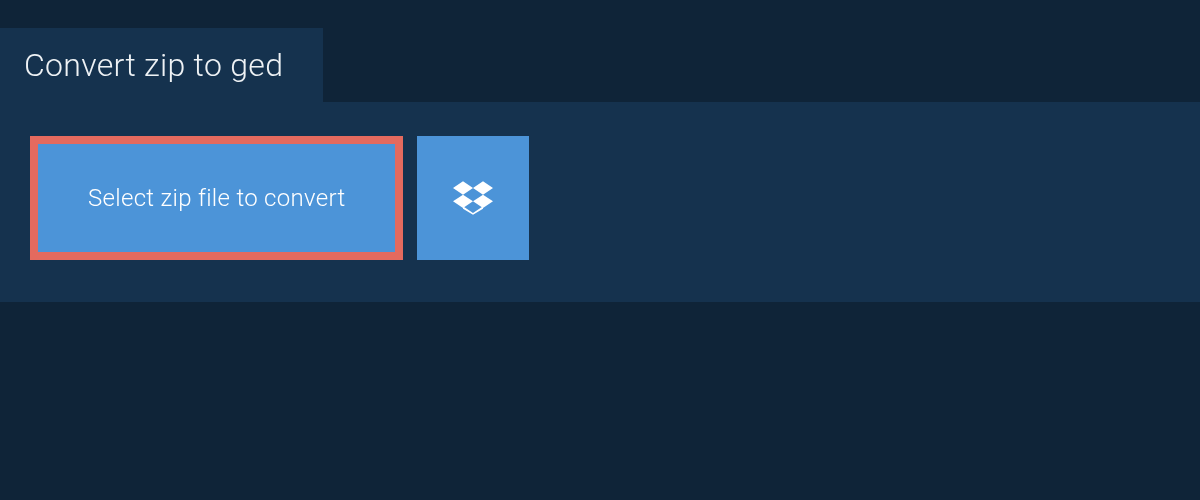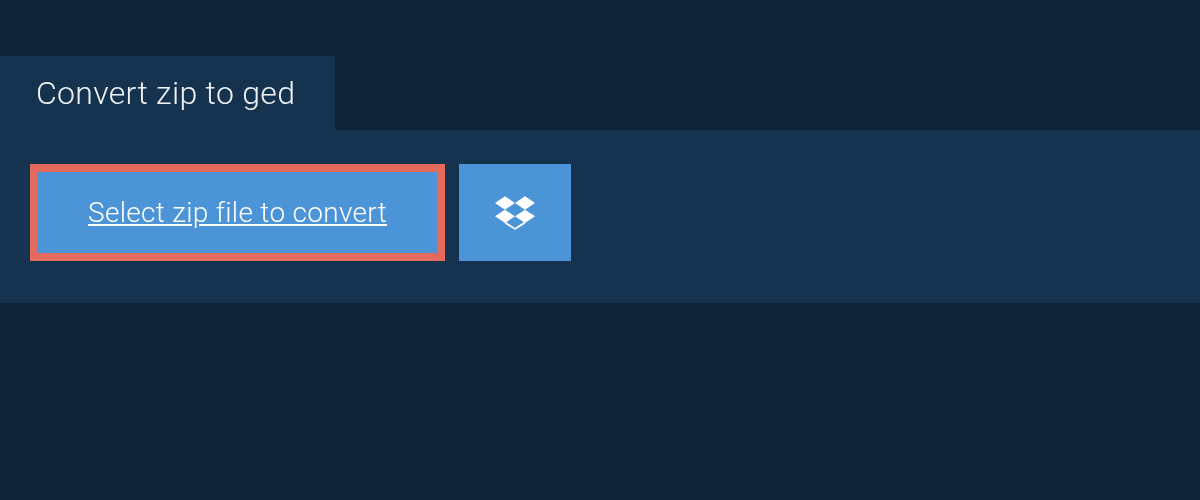--- a/index.html
+++ b/index.html
@@ -15,22 +15,22 @@
       overflow: hidden;
     }
     .page-bg {
       width: 100%;
       height: 100%;
       background: #0f2438;
     }
     .header-tab {
       display: inline-block;
       background: #15324e;
-      padding: 18px 40px 18px 36px;
-      margin-top: 56px;
+      padding: 18px 40px 18px 24px;
+      margin-top: 28px;
     }
     .header-tab-text {
       color: #eef2f5;
       font-size: 32px;
       font-weight: 300;
       letter-spacing: 0.3px;
     }
     .panel {
       background: #15324e;
       padding: 34px 30px 42px 30px;
@@ -38,30 +38,29 @@
     }
     .button-row {
       display: flex;
       gap: 14px;
       align-items: stretch;
     }
     .select-button {
       background: #4c94d8;
       border: 8px solid #e46a5e;
       color: #ffffff;
-      font-size: 28px;
+      font-size: 24px;
       font-weight: 300;
-      padding: 24px 50px;
+      padding: 40px 50px;
       cursor: pointer;
       font-family: inherit;
       letter-spacing: 0.3px;
       display: flex;
       align-items: center;
       justify-content: center;
-      text-decoration: underline;
     }
     .dropbox-button {
       background: #4c94d8;
       border: none;
       cursor: pointer;
       width: 112px;
       display: flex;
       align-items: center;
       justify-content: center;
     }

